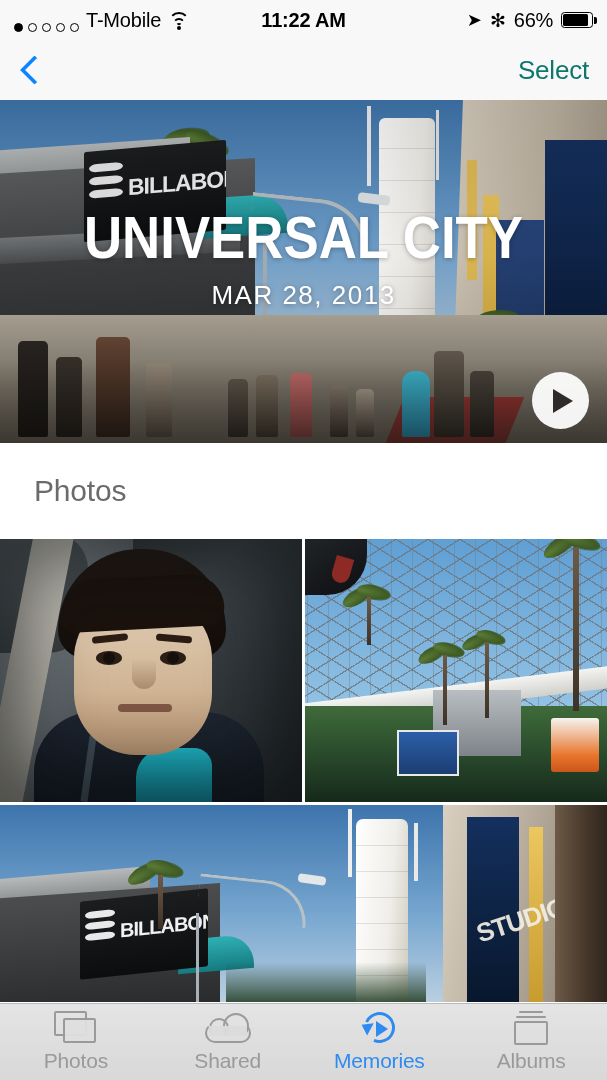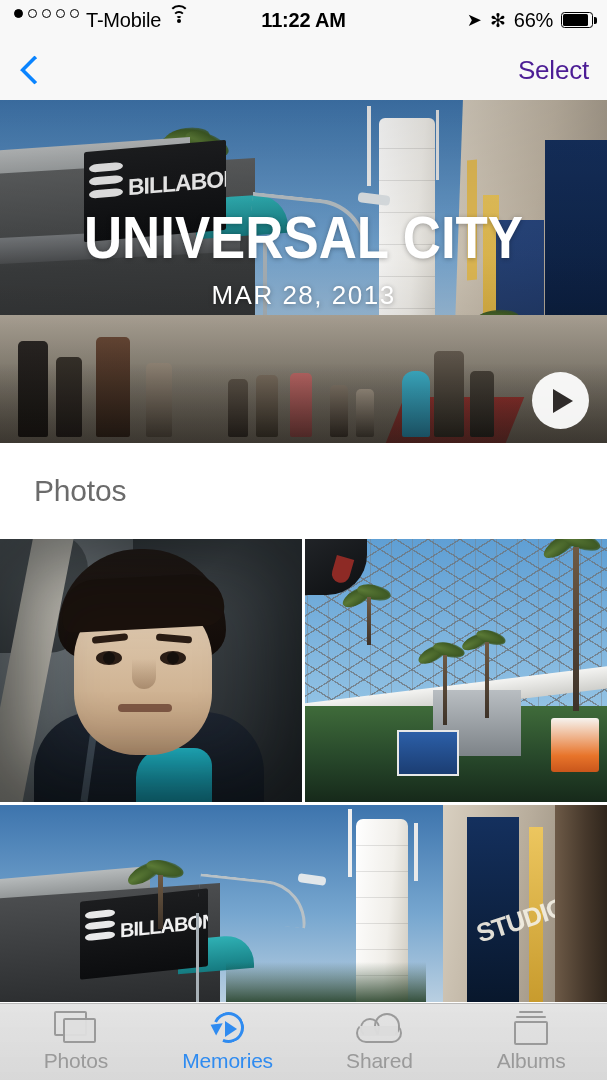--- a/index.html
+++ b/index.html
@@ -12,21 +12,21 @@
   #app { position:relative; width:607px; height:1080px; overflow:hidden; background:#fff; }
 
   
   .statusbar {
     position:relative; height:40px; width:100%;
     background:#f8f8f8;
     display:flex; align-items:center;
     padding:0 14px;
     color:#000;
   }
-  .sb-left { display:flex; align-items:flex-start; gap:7px; }
+  .sb-left { display:flex; align-items:flex-end; gap:7px; }
   .dots { display:flex; align-items:center; gap:5px; }
   .dot { width:9px; height:9px; border-radius:50%; border:1.4px solid #000; }
   .dot.filled { background:#000; }
   .carrier { font-size:20px; letter-spacing:-0.2px; }
   .wifi { width:22px; height:16px; position:relative; }
   .wifi i {
     position:absolute; left:50%; bottom:1px; transform:translateX(-50%);
     border:2.1px solid #000; border-bottom-color:transparent;
     border-left-color:transparent; border-right-color:transparent;
     border-radius:50%;
@@ -62,21 +62,21 @@
     width:28px; height:40px; position:relative; cursor:pointer;
     display:flex; align-items:center;
   }
   .back-chevron::before {
     content:''; position:absolute; left:6px; top:50%;
     width:17px; height:17px;
     border-left:4.5px solid #0a84ff; border-bottom:4.5px solid #0a84ff;
     transform:translateY(-50%) rotate(45deg);
     border-radius:1.5px;
   }
-  .select-btn { color:#4c1d95; font-size:26px; letter-spacing:-0.2px; cursor:pointer; }
+  .select-btn { color:#0f766e; font-size:26px; letter-spacing:-0.2px; cursor:pointer; }
 
   
   .hero { position:relative; width:607px; height:343px; overflow:hidden; background:#0f172a; }
   .hero-photo { position:absolute; inset:0; }
 
   
   .sky { position:absolute; inset:0;
     background:linear-gradient(180deg,#3f76ae 0%,#6fa0cc 42%,#a9c6de 70%,#cfdce7 100%); }
 
   
@@ -552,43 +552,43 @@
     <div class="tab">
       <div class="ticon">
           <span class="ic-photos">
             <i class="r1"></i>
             <i class="r2"></i>
           </span>
         </div>
       <div class="tab-label">Photos</div>
     </div>
 
-    <div class="tab active">
-      <div class="ticon">
-          <span class="ic-mem">
-        <i class="circ"></i>
-            <i class="arrow"></i>
-            <i class="ptri"></i>
-      </span>
-        </div>
-      <div class="tab-label">Memories</div>
-    </div>
-
     <div class="tab">
       <div class="ticon">
           <span class="ic-cloud">
         <i class="b1"></i>
             <i class="b2"></i>
             <i class="base"></i>
             <i class="mask"></i>
       </span>
         </div>
       <div class="tab-label">Shared</div>
     </div>
 
+    <div class="tab active">
+      <div class="ticon">
+          <span class="ic-mem">
+        <i class="circ"></i>
+            <i class="arrow"></i>
+            <i class="ptri"></i>
+      </span>
+        </div>
+      <div class="tab-label">Memories</div>
+    </div>
+
     <div class="tab">
       <div class="ticon">
           <span class="ic-alb">
         <i class="l1"></i>
             <i class="l2"></i>
             <i class="bx"></i>
       </span>
         </div>
       <div class="tab-label">Albums</div>
     </div>

